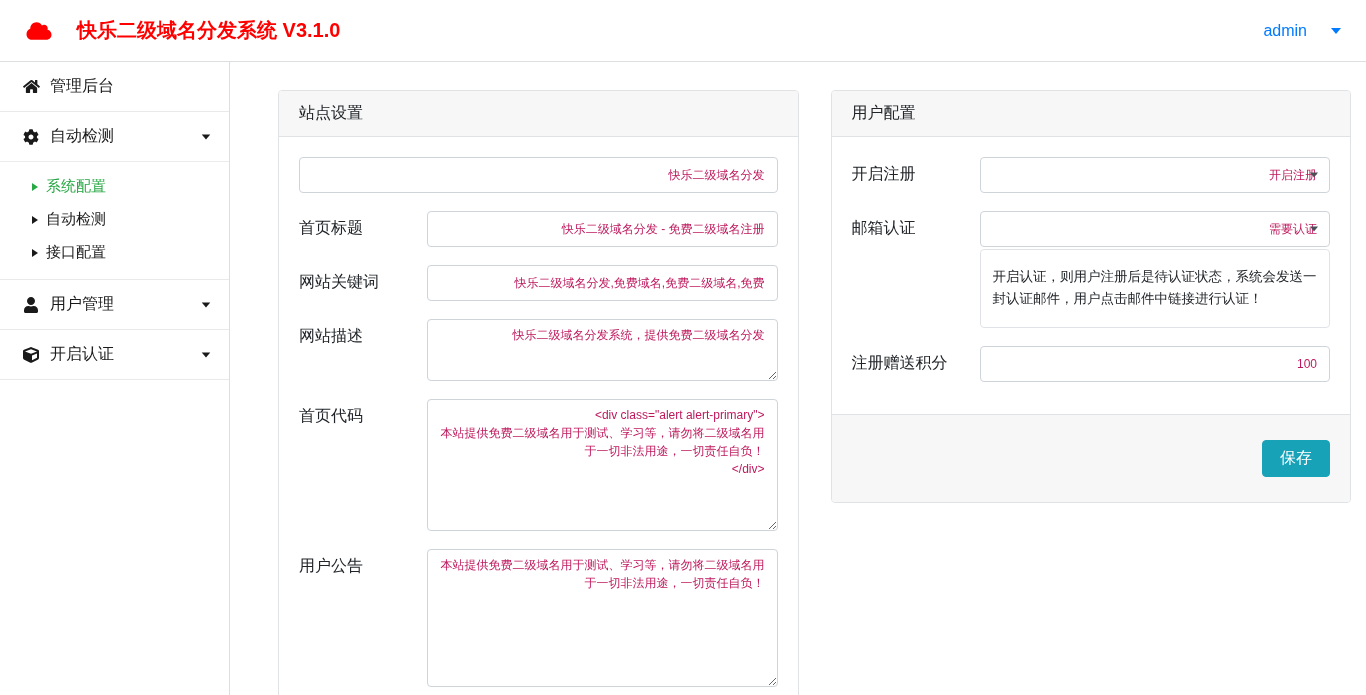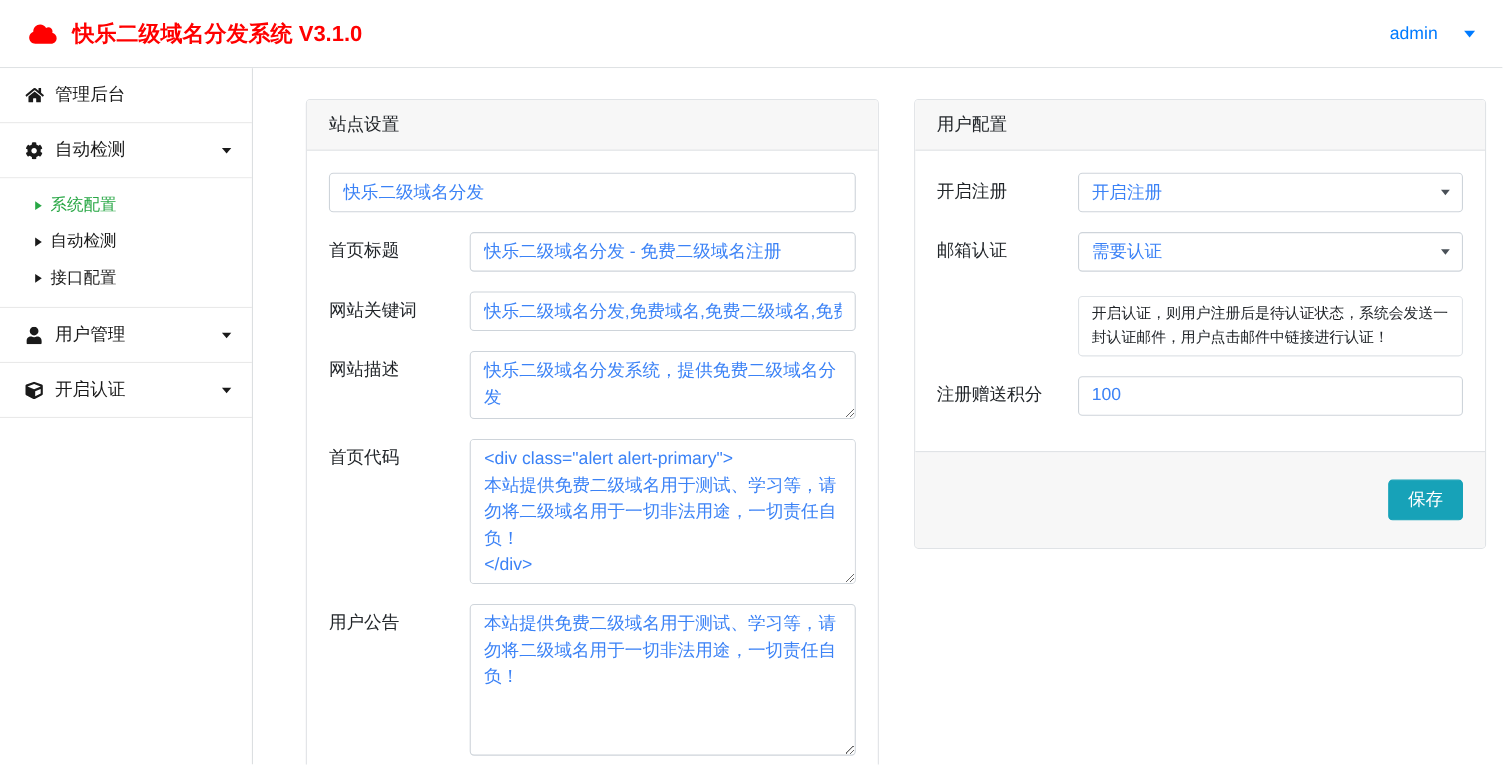--- a/index.html
+++ b/index.html
@@ -17,21 +17,21 @@
     display: flex;
     align-items: center;
     justify-content: space-between;
     padding: 0 25px;
     background: #ffffff;
     border-bottom: 1px solid #dcdfe1;
   }
   .brand {
     display: flex;
     align-items: center;
-    gap: 13px;
+    gap: 24px;
     color: #ff0000;
     font-size: 20px;
     font-weight: bold;
     text-decoration: none;
     cursor: pointer;
   }
   .user-menu {
     display: flex;
     align-items: center;
     gap: 24px;
@@ -127,27 +127,28 @@
     flex: 0 0 128px;
     width: 128px;
     padding-top: 7px;
     font-size: 16px;
     color: #212529;
   }
   .form-control-col { flex: 1; min-width: 0; }
   .text-input, .textarea, .select {
     width: 100%;
     font-family: "Liberation Sans", "DejaVu Sans", sans-serif;
-    font-size: 16px;
-    color: #3b82f6;
+    font-size: 12px;
+    color: #be185d;
     background: #ffffff;
     border: 1px solid #ced4da;
     border-radius: 4px;
     padding: 6px 12px;
     outline: none;
+    text-align: right;
   }
   .text-input { height: 36px; }
   .textarea { line-height: 1.5; resize: both; display: block; }
   .textarea.h-sm { height: 62px; }
   .textarea.h-lg { height: 132px; }
   .textarea.h-xl { height: 138px; }
   .select-wrap { position: relative; }
   .select {
     height: 36px;
     appearance: none;
@@ -159,24 +160,24 @@
     position: absolute;
     right: 12px; top: 50%;
     transform: translateY(-50%);
     width: 0; height: 0;
     border-left: 4px solid transparent;
     border-right: 4px solid transparent;
     border-top: 5px solid #495057;
     pointer-events: none;
   }
   .help-box {
-    margin-top: 22px;
+    margin-top: 2px;
     border: 1px solid #dfe3e7;
     border-radius: 4px;
-    padding: 4px 12px;
+    padding: 16px 12px;
     font-size: 13.5px;
     line-height: 1.65;
     color: #212529;
     background: #ffffff;
   }
   .btn-save {
     background: #17a2b8;
     color: #ffffff;
     border: 1px solid #17a2b8;
     border-radius: 4px;

